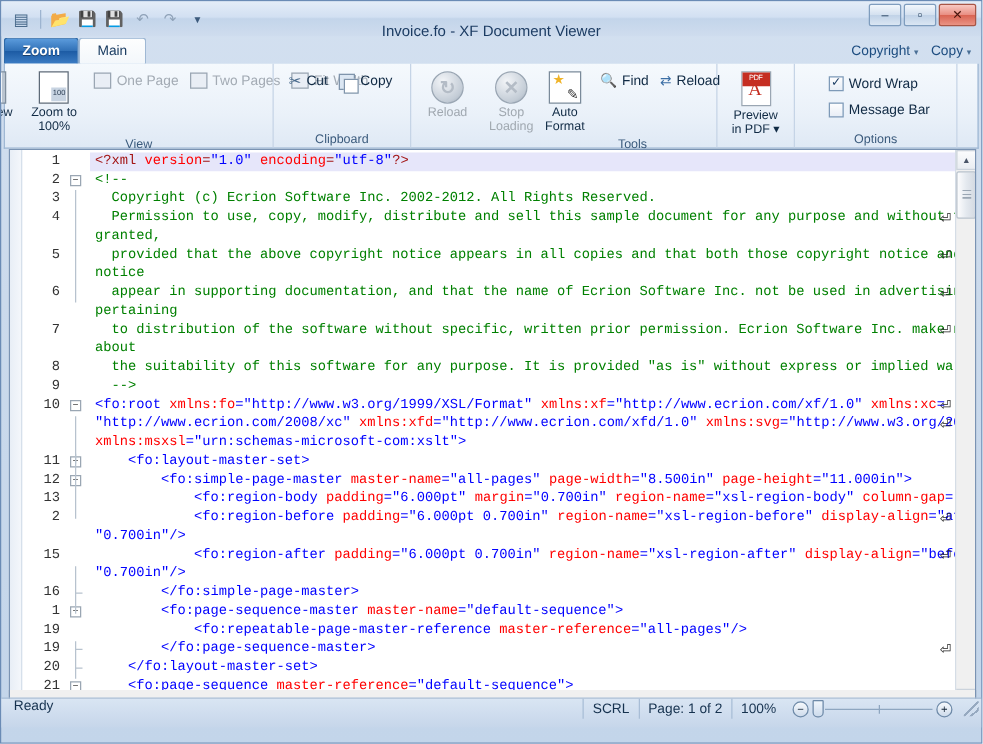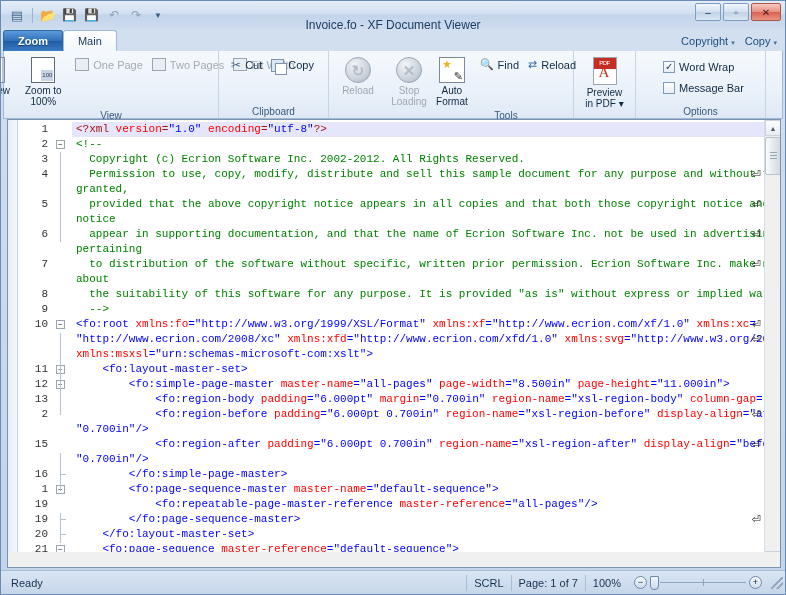--- a/index.html
+++ b/index.html
@@ -306,24 +306,24 @@
     left: 6px; bottom: 26px;
     width: 774px; height: 16px;
     background: #f0f0f0;
     border: 1px solid #7a93b3;
     border-top: none;
   }
 
   
   .statusbar {
     position: absolute;
-    left: 0; bottom: 0;
+    left: 0; bottom: 12px;
     width: 786px; height: 24px;
     background: linear-gradient(to bottom,#d9e5f3,#c6d6ea);
-    display: flex; align-items: center;
+    display: flex; align-items: flex-start;
     font-size: 11px; color: #16324f;
     padding: 0 4px;
     border-top: 1px solid #a8bdd6;
   }
   .st-left { padding-left: 6px; }
   .st-right { margin-left: auto; display: flex; align-items: center; gap: 0; }
   .st-cell {
     padding: 0 7px;
     border-left: 1px solid #a8bdd6;
     height: 16px; line-height: 16px;
@@ -597,21 +597,21 @@
       <div class="sb-arrow bot">▼</div>
     </div>
   </div>
 
   <div class="hscroll"></div>
 
   <div class="statusbar">
     <div class="st-left">Ready</div>
     <div class="st-right">
       <div class="st-cell">SCRL</div>
-      <div class="st-cell">Page: 1 of 7</div>
+      <div class="st-cell">Page: 1 of 2</div>
       <div class="st-cell">100%</div>
       <div class="zoomslider">
         <span class="zs-btn">−</span>
         <span class="zs-knob"></span>
         <span class="zs-track"></span>
         <span class="zs-btn">+</span>
       </div>
       <div class="grip"></div>
     </div>
   </div>

